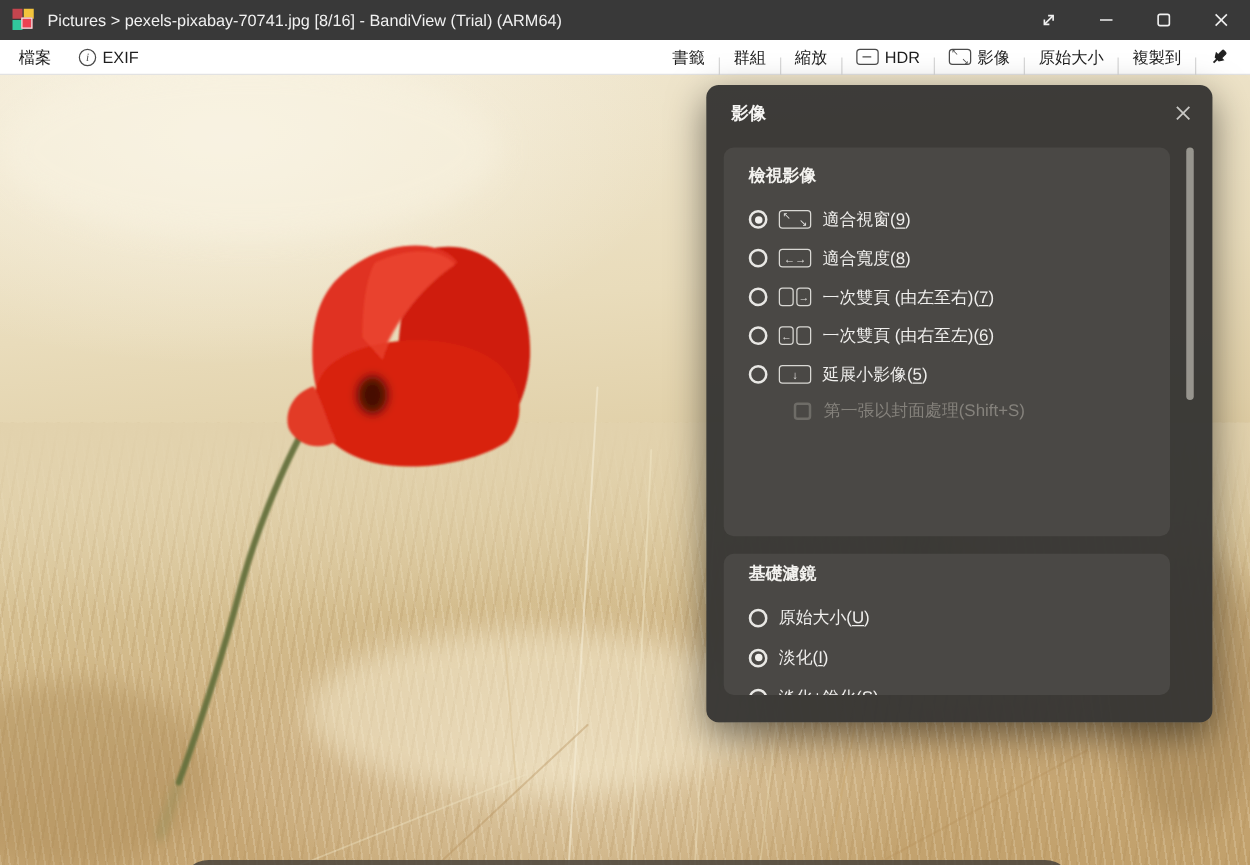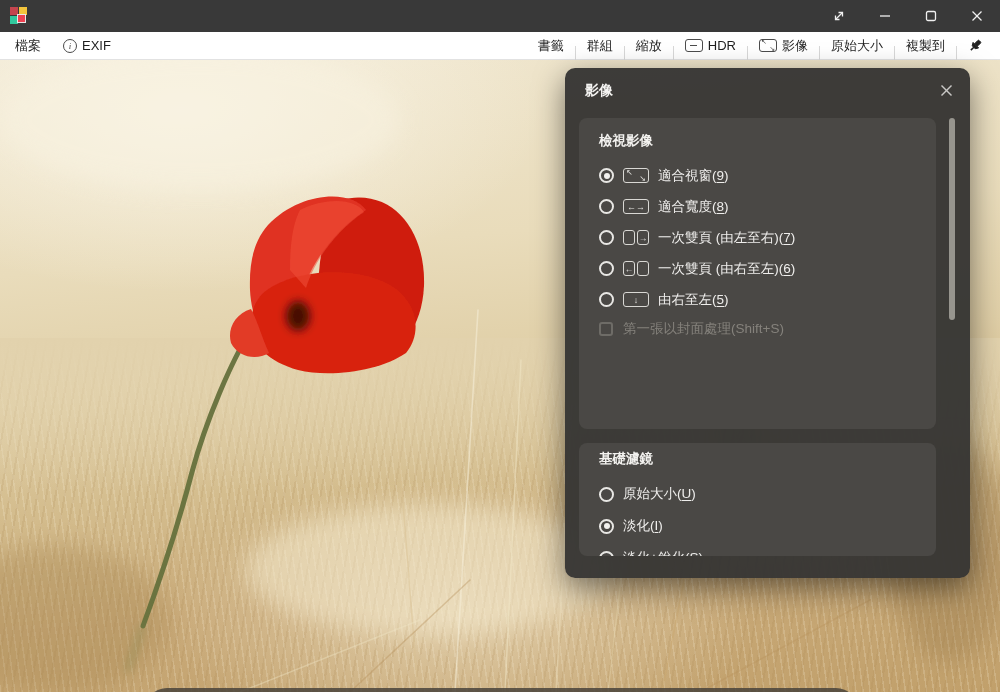--- a/index.html
+++ b/index.html
@@ -57,21 +57,21 @@
   .card { position:absolute; left:14px; width:357px; background:#4a4845; border-radius:8px; padding:14px 20px; }
   .card1 { top:50px; height:311px; }
   .card2 { top:375px; height:113px; overflow:hidden; padding-top:7px; }
   .sec-header { font-size:13.5px; font-weight:bold; color:#f3f2ef; margin-bottom:10px; }
   .opt { display:flex; align-items:center; height:31px; font-size:13.5px; color:#efeeec; cursor:default; }
   .card2 .opt { height:32px; }
   .opt u { text-decoration:underline; text-underline-offset:2px; }
   .radio { flex:0 0 auto; width:15px; height:15px; border:2px solid #e8e7e4; border-radius:50%; margin-right:9px; position:relative; }
   .radio.sel::after { content:""; position:absolute; left:2.5px; top:2.5px; width:6px; height:6px; border-radius:50%; background:#f2f1ee; }
   .checkbox { flex:0 0 auto; width:14px; height:14px; border:2px solid #e3e2df; border-radius:3px; margin-right:10px; }
-  .opt.disabled { color:#85827c; }
+  .opt.disabled { color:#85827c;margin-left:36px; }
   .opt.disabled .checkbox { border-color:#6e6c67; }
   .opt.cb1 { margin-top:11px; height:30px; }
   .opt.cb2 { height:28px; }
   .oicon { flex:0 0 auto; display:flex; align-items:center; margin-right:9px; color:#e2e1de; }
   .obox { position:relative; border:1.4px solid #d9d8d4; border-radius:3px; display:flex; align-items:center; justify-content:center; }
   .i100 { width:26px; height:15px; font-size:8.5px; letter-spacing:-0.5px; }
   .ifit { width:26px; height:15px; }
   .ifit .nw { position:absolute; left:2px; top:-1px; font-size:8px; }
   .ifit .se { position:absolute; right:2px; bottom:-1px; font-size:8px; }
   .iwid { width:26px; height:15px; font-size:9px; letter-spacing:0; }
@@ -87,20 +87,21 @@
 
 <div class="app">
 
   <div class="titlebar">
     <div class="logo">
       <i class="sq1"></i>
         <i class="sq2"></i>
         <i class="sq3"></i>
         <i class="sq4"></i>
     </div>
+    <div class="win-title">Pictures &gt; pexels-pixabay-70741.jpg [8/16] - BandiView (Trial) (ARM64)</div>
     <div class="win-controls">
       <div class="win-btn">
         <svg width="14" height="14" viewBox="0 0 14 14">
           <line x1="3.5" y1="10.5" x2="10.5" y2="3.5"></line>
           <polyline points="6.5,3.5 10.5,3.5 10.5,7.5"></polyline>
           <polyline points="3.5,6.5 3.5,10.5 7.5,10.5"></polyline>
         </svg>
       </div>
       <div class="win-btn">
         <svg width="12" height="12" viewBox="0 0 12 12">
@@ -292,21 +293,21 @@
             </span>
           </span>
         <span class="opt-label"><span>一次雙頁 (由右至左)(</span><u>6</u><span>)</span></span>
       </div>
 
       <div class="opt">
         <span class="radio"></span>
         <span class="oicon">
             <span class="obox icomic">↓</span>
           </span>
-        <span class="opt-label"><span>由右至左(</span><u>5</u><span>)</span></span>
+        <span class="opt-label"><span>延展小影像(</span><u>5</u><span>)</span></span>
       </div>
 
 
       <div class="opt cb2 disabled">
         <span class="checkbox"></span>
         <span class="opt-label"><span>第一張以封面處理(Shift+S)</span></span>
       </div>
     </div>
 
     <div class="card card2">

